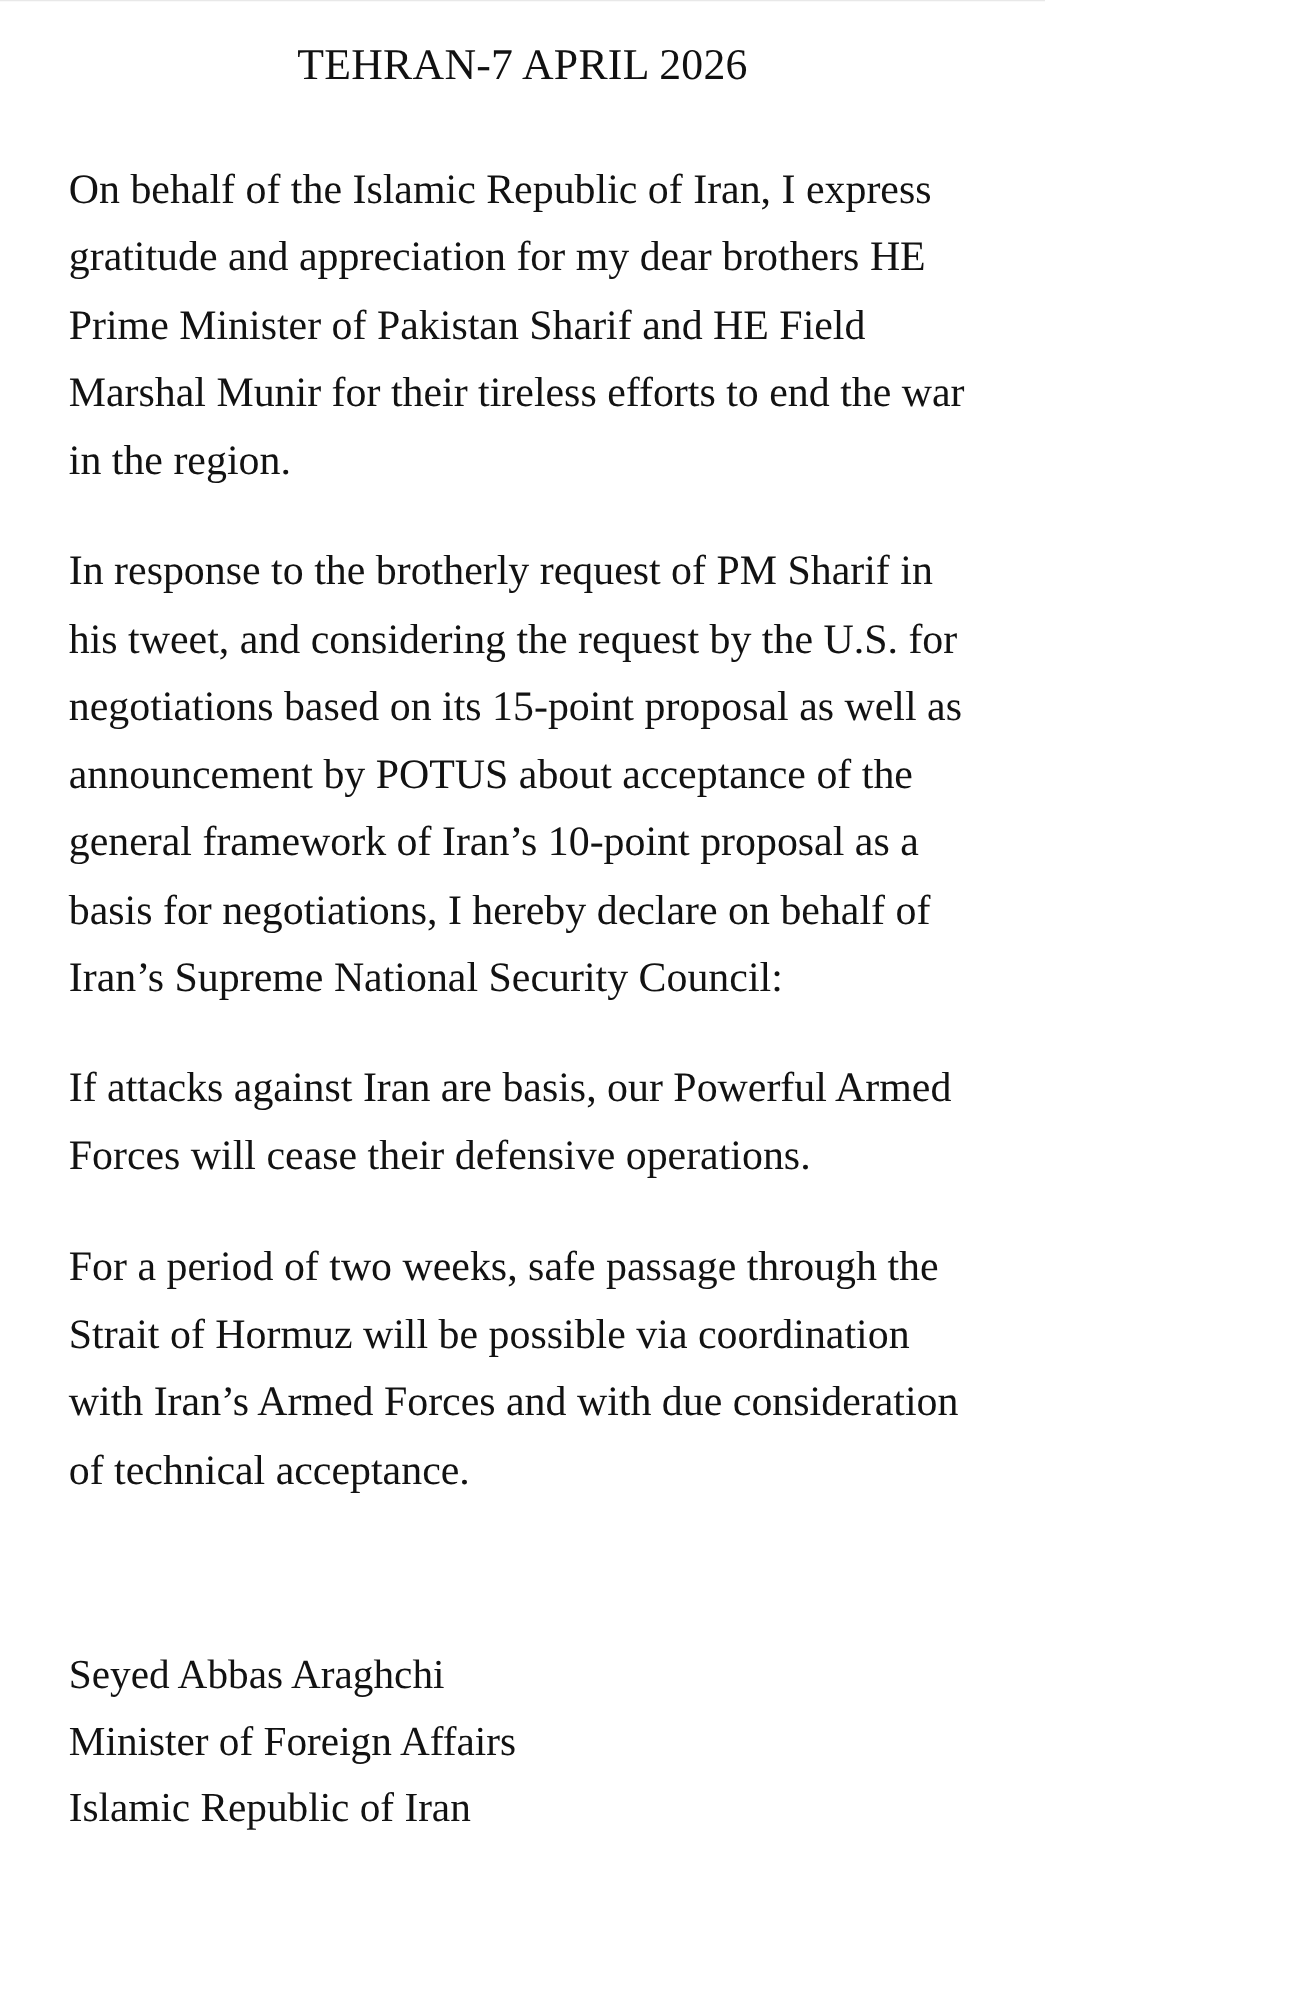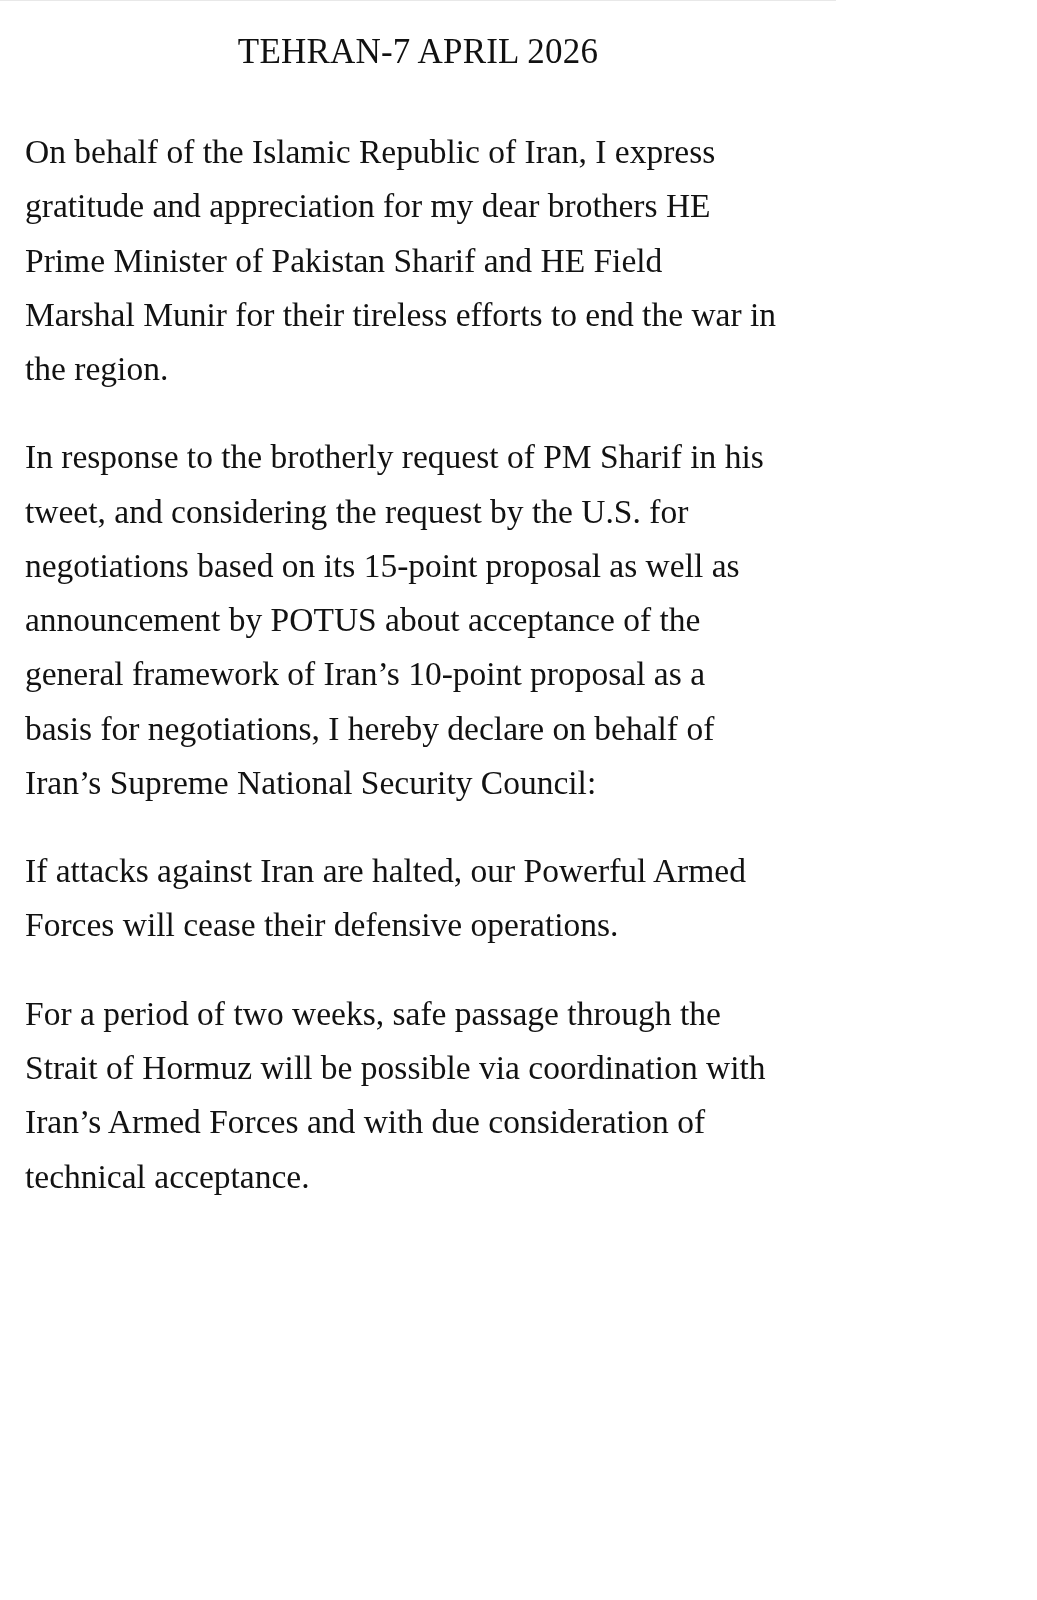--- a/index.html
+++ b/index.html
@@ -32,21 +32,21 @@
     text-align: center;
     font-size: 35px;
     line-height: 1.2;
     letter-spacing: 0.2px;
     margin: 24px 0 0 0;
     padding: 0 56px;
     font-weight: 400;
     color: #111111;
   }
   .body-wrap {
-    padding: 0 56px 0 25px;
+    padding: 0 56px 0 55px;
     margin-top: 52px;
   }
   p.para {
     font-size: 33.5px;
     line-height: 1.62;
     margin: 0 0 34px 0;
     text-align: left;
     color: #121212;
     font-weight: 400;
   }
@@ -66,18 +66,23 @@
 
 <div class="page">
 
   <div class="top-rule"></div>
 
   <h1 class="doc-heading">TEHRAN-7 APRIL 2026</h1>
 
   <div class="body-wrap">
     <p class="para">On behalf of the Islamic Republic of Iran, I express gratitude and appreciation for my dear brothers HE Prime Minister of Pakistan Sharif and HE Field Marshal Munir for their tireless efforts to end the war in the region.</p>
     <p class="para">In response to the brotherly request of PM Sharif in his tweet, and considering the request by the U.S. for negotiations based on its 15-point proposal as well as announcement by POTUS about acceptance of the general framework of Iran’s 10-point proposal as a basis for negotiations, I hereby declare on behalf of Iran’s Supreme National Security Council:</p>
-    <p class="para">If attacks against Iran are halted, our Powerful Armed Forces will cease their defensive operations.</p>
+    <p class="para">If attacks against Iran are basis, our Powerful Armed Forces will cease their defensive operations.</p>
     <p class="para">For a period of two weeks, safe passage through the Strait of Hormuz will be possible via coordination with Iran’s Armed Forces and with due consideration of technical acceptance.</p>
   </div>
 
+  <div class="signature">
+    <div class="sig-line">Seyed Abbas Araghchi</div>
+    <div class="sig-line">Minister of Foreign Affairs</div>
+    <div class="sig-line">Islamic Republic of Iran</div>
+  </div>
 
 </div>
 
 </body></html>

